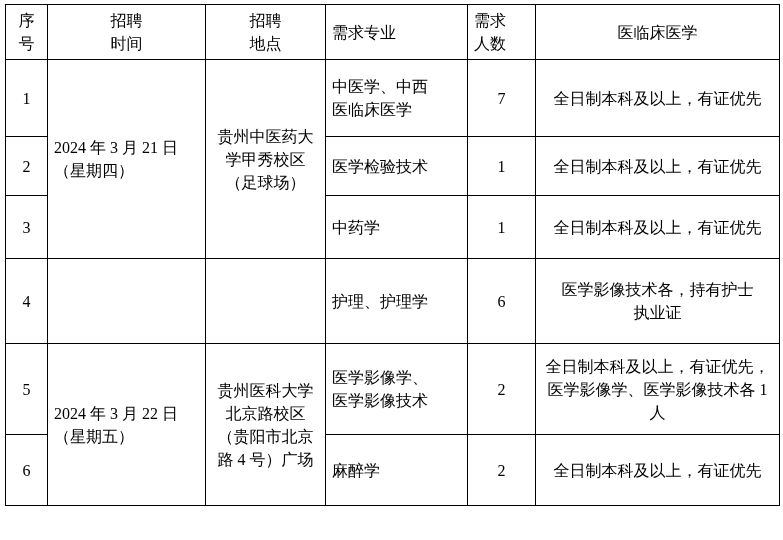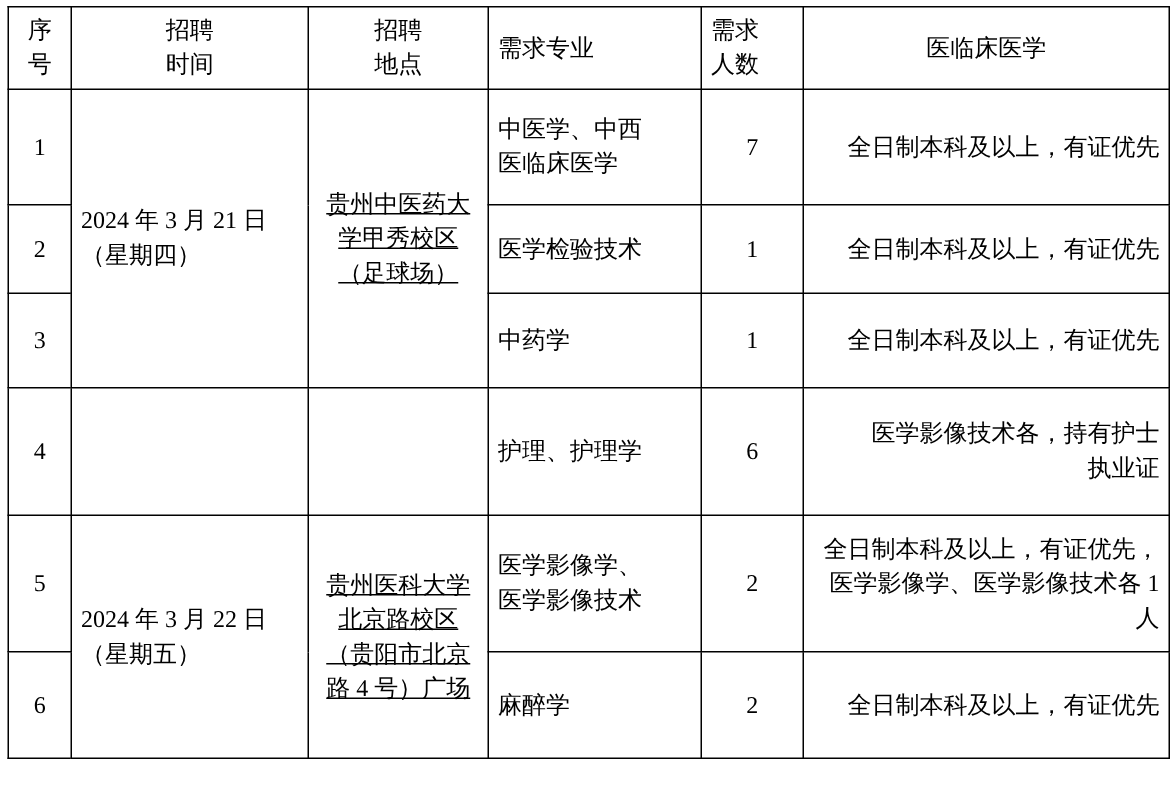--- a/index.html
+++ b/index.html
@@ -44,24 +44,24 @@
   }
   .c-seq      { width: 42px;  text-align: center; }
   .c-time     { width: 158px; text-align: center; }
   .c-place    { width: 120px; text-align: center; }
   .c-major    { width: 142px; text-align: left; }
   .c-count    { width: 68px;  text-align: left; }
   .c-cond     { width: 244px; text-align: left; }
 
   td.seq   { text-align: center; }
   td.time  { }
-  td.place { text-align: center; text-decoration: underline; }
+  td.place { text-align: center; }
   td.major { text-align: left; }
   td.count { text-align: center; }
-  td.cond  { text-align: right; }
+  td.cond  { text-align: center; }
 
   .hdr-line { display: block; }
   .cellline { display: block; }
 
   .r1 td { height: 68px; }
   .r2 td { height: 50px; }
   .r3 td { height: 54px; }
   .r4 td { height: 76px; }
   .r5 td { height: 82px; }
   .r6 td { height: 62px; }

